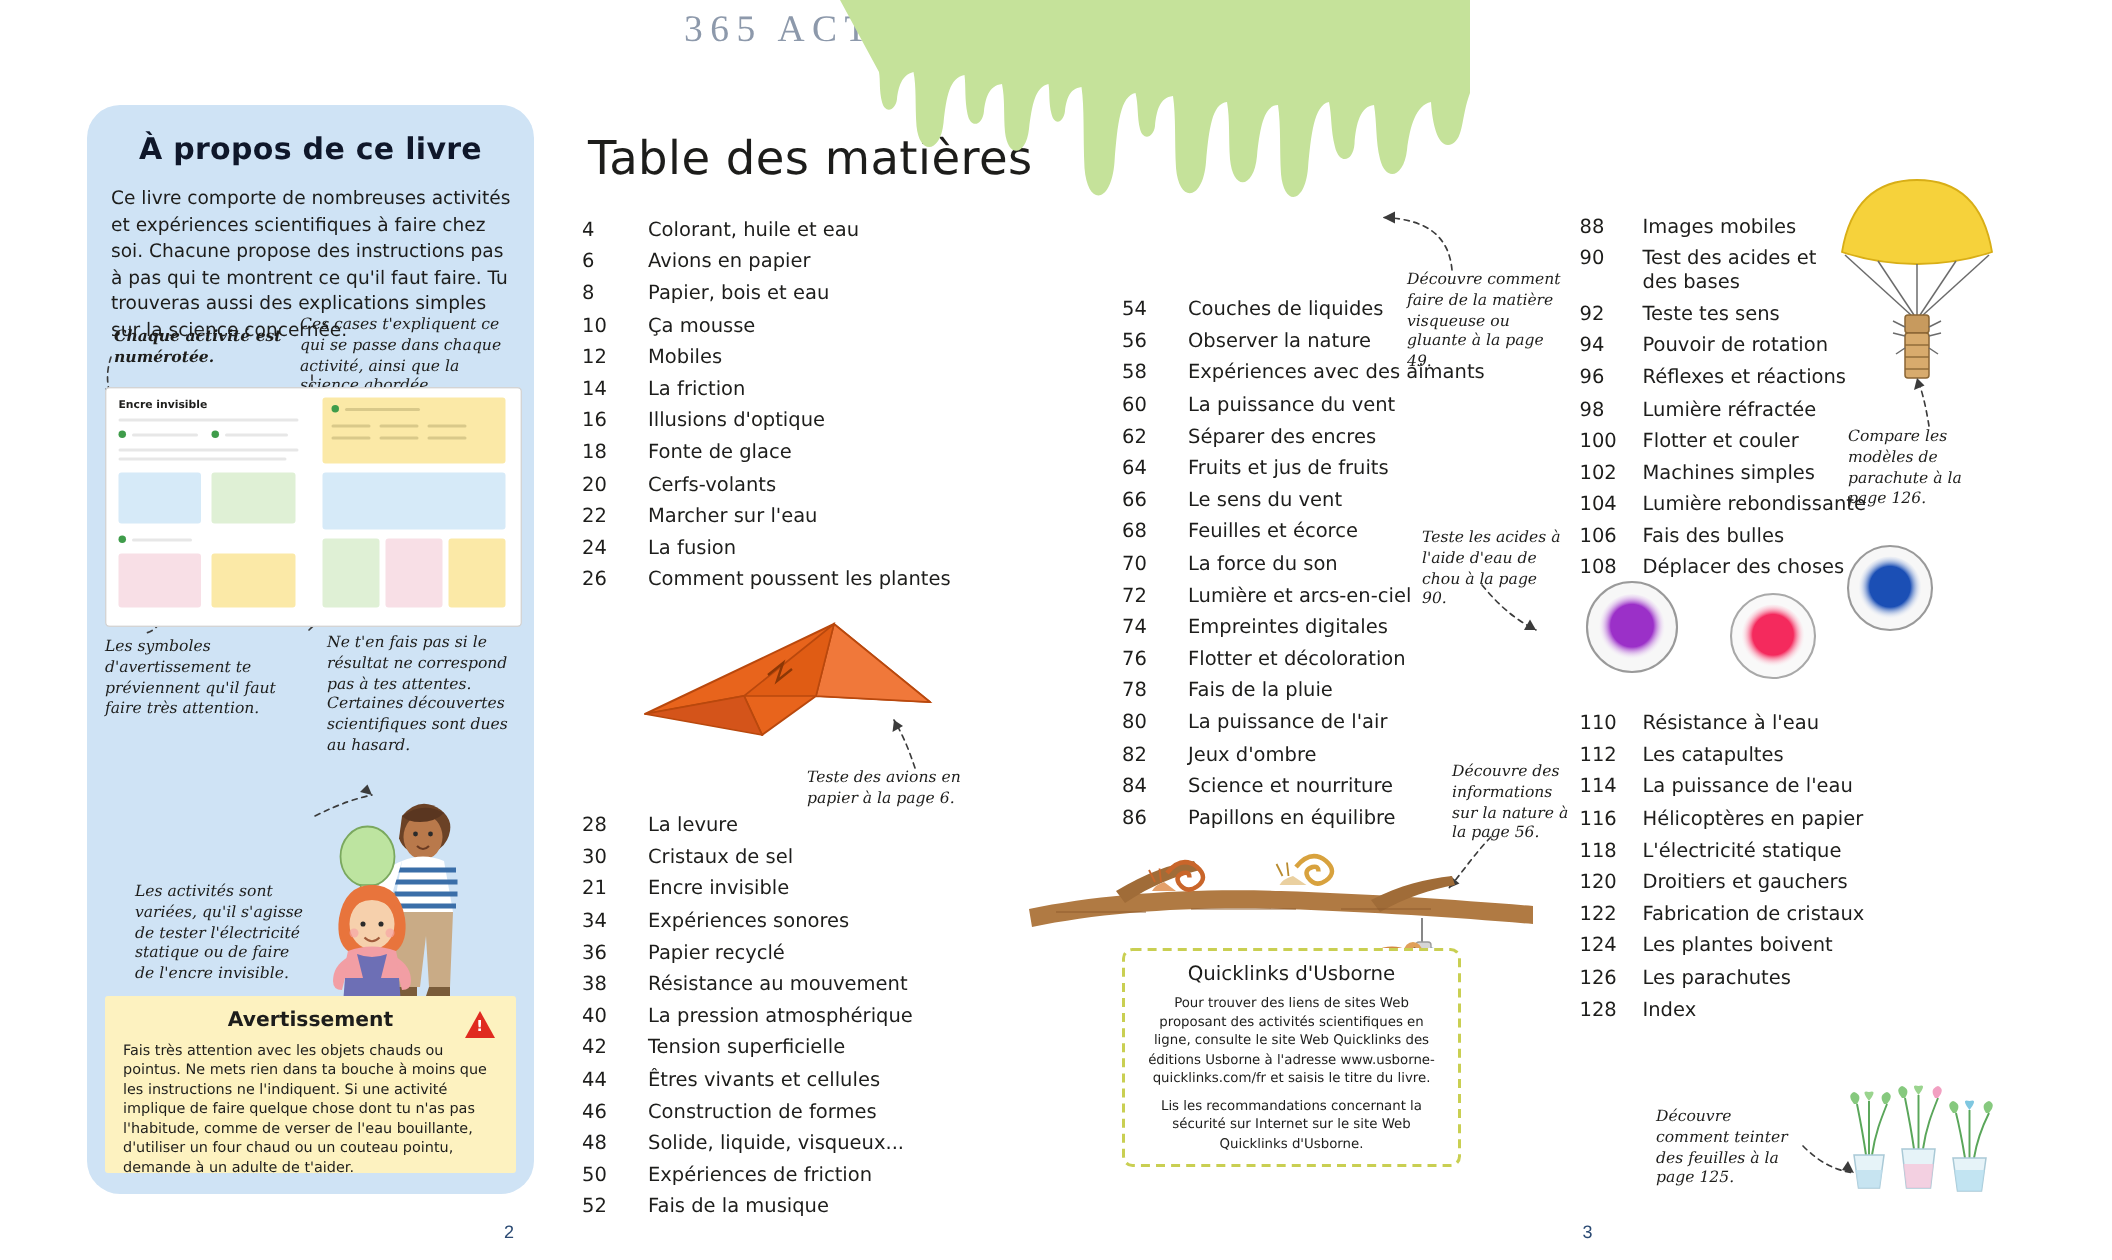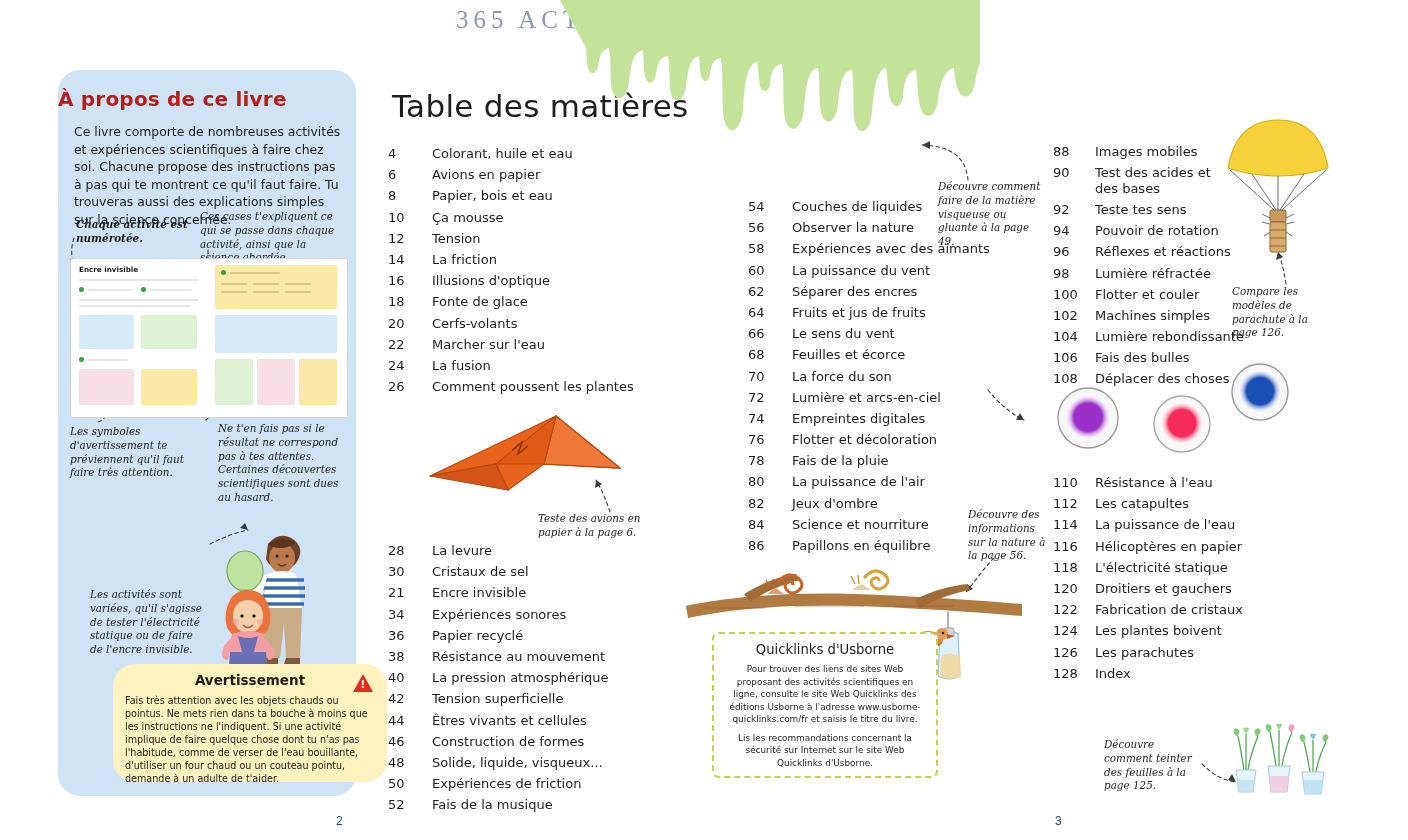--- a/index.html
+++ b/index.html
@@ -32,26 +32,26 @@
   
   .about-panel {
     position: absolute;
     left: 58px; top: 70px;
     width: 298px; height: 726px;
     background: #cfe3f5;
     border-radius: 22px;
   }
   .about-title {
     margin-top: 17px;
-    text-align: left;
+    text-align: center;
     font-family: "DejaVu Sans", sans-serif;
     font-size: 20px;
     font-weight: 700;
     letter-spacing: .2px;
-    color: #b91c1c;
+    color: #0f172a;
   }
   .about-body {
     margin: 12px 15px 0 16px;
     font-size: 12.4px;
     line-height: 1.42;
     color: #1d1d1b;
   }
   .hand {
     font-family: "DejaVu Serif", serif;
     font-style: italic;
@@ -88,22 +88,21 @@
   .sp-green { background:#dff0d5; }
   .sp-pink  { background:#f8dfe6; }
   .sp-dot  { position:absolute; width:5px;height:5px;border-radius:50%; }
 
   
   .warning-box {
     position: absolute;
     left: 70px; top: 664px;
     width: 274px; height: 118px;
     background: #fdf2c0;
-    border-radius: 22px;
-    margin-left: 43px;
+    border-radius: 2px;
   }
   .warning-title {
     text-align: center;
     margin-top: 8px;
     font-size: 13.5px;
     font-weight: 700;
   }
   .warning-body {
     margin: 6px 12px 0 12px;
     font-size: 9.6px;
@@ -158,21 +157,21 @@
   .toc-label {
     font-size: 13px;
     line-height: 1.2;
     color: #1d1d1b;
     white-space: pre-line;
   }
 
   
   .quicklinks {
     position: absolute;
-    left: 712px; top: 632px;
+    left: 748px; top: 632px;
     width: 222px; height: 142px;
     border: 2px dashed #c9cf52;
     border-radius: 7px;
     background: #ffffff;
   }
   .ql-title {
     text-align: center;
     margin-top: 8px;
     font-size: 13.2px;
     font-weight: 400;
@@ -356,21 +355,21 @@
     <div class="toc-row">
         <span class="toc-page">8</span>
         <span class="toc-label">Papier, bois et eau</span>
       </div>
     <div class="toc-row">
         <span class="toc-page">10</span>
         <span class="toc-label">Ça mousse</span>
       </div>
     <div class="toc-row">
         <span class="toc-page">12</span>
-        <span class="toc-label">Tension</span>
+        <span class="toc-label">Mobiles</span>
       </div>
     <div class="toc-row">
         <span class="toc-page">14</span>
         <span class="toc-label">La friction</span>
       </div>
     <div class="toc-row">
         <span class="toc-page">16</span>
         <span class="toc-label">Illusions d'optique</span>
       </div>
     <div class="toc-row">
@@ -624,20 +623,21 @@
         <span class="toc-label">Index</span>
       </div>
   </div>
 
   <div class="note hand n-gluante">Découvre comment faire de la matière visqueuse ou gluante à la page 49.</div>
   <svg style="position:absolute;left:900px;top:132px;width:80px;height:52px">
     <path d="M68,48 C66,26 52,14 22,13" fill="none" stroke="#3b3b3b" stroke-width="1.1" stroke-dasharray="3.5,3.2" stroke-linecap="round"></path>
     <path d="M22,13 l8,-4 l0,8 z" fill="#3b3b3b"></path>
   </svg>
 
+  <div class="note hand n-acides">Teste les acides à l'aide d'eau de chou à la page 90.</div>
   <svg style="position:absolute;left:984px;top:388px;width:60px;height:40px">
     <path d="M4,2 C14,14 24,24 40,32" fill="none" stroke="#3b3b3b" stroke-width="1.1" stroke-dasharray="3.5,3.2" stroke-linecap="round"></path>
     <path d="M40,32 l-8,0 l4,-7 z" fill="#3b3b3b"></path>
   </svg>
 
   <div class="note hand n-nature">Découvre des informations sur la nature à la page 56.</div>
   <svg style="position:absolute;left:950px;top:556px;width:50px;height:46px">
     <path d="M44,2 C34,12 26,24 16,36" fill="none" stroke="#3b3b3b" stroke-width="1.1" stroke-dasharray="3.5,3.2" stroke-linecap="round"></path>
     <path d="M16,36 l1,-8 l6,5 z" fill="#3b3b3b"></path>
   </svg>

